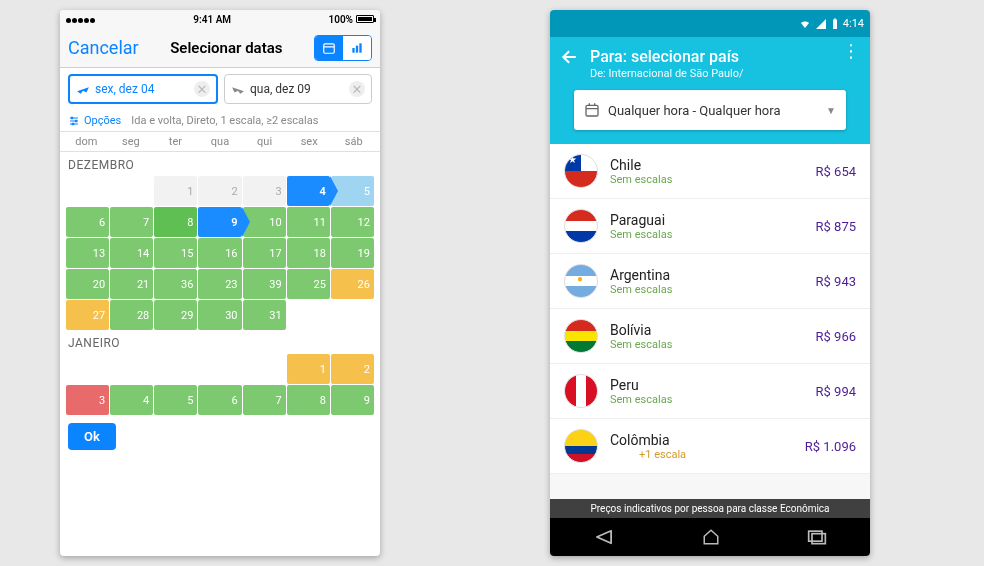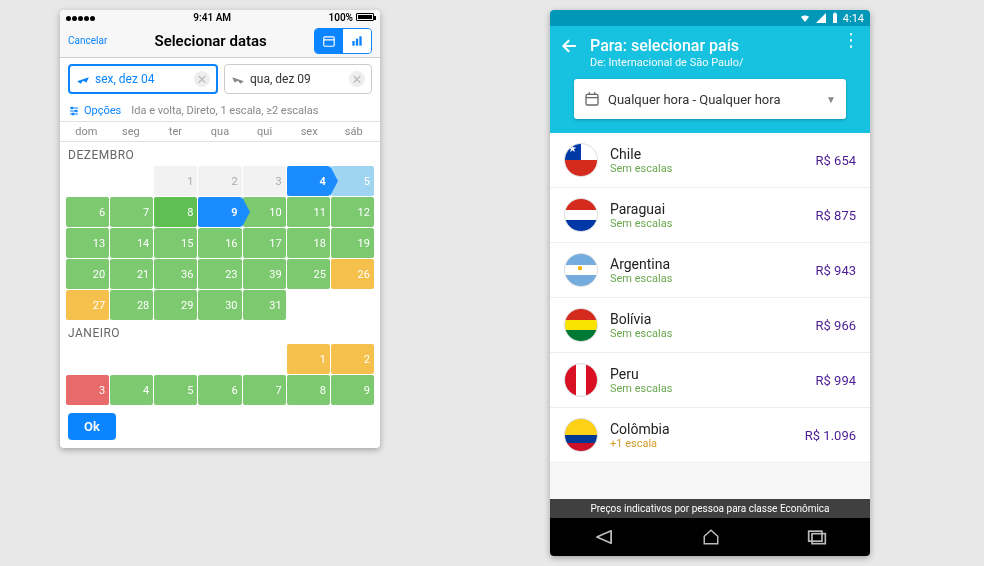--- a/index.html
+++ b/index.html
@@ -1,33 +1,33 @@
 <!DOCTYPE html>
 <html><head>
 <meta charset="utf-8">
 <style>
 * { margin: 0; padding: 0; box-sizing: border-box; font-family: -apple-system, BlinkMacSystemFont, "Segoe UI", Roboto, Helvetica, Arial, sans-serif; }
 body { background: #e8e8e8; width: 984px; height: 566px; display: flex; gap: 170px; padding: 10px 60px; }
 
 
 .phone { background: #fff; border-radius: 4px; box-shadow: 0 2px 6px rgba(0,0,0,0.3); overflow: hidden; display: flex; flex-direction: column; }
-.phone.ios { width: 320px; height: 438px; }
+.phone.ios { width: 320px; height: 546px; }
 .phone.android { width: 320px; height: 546px; }
 
 
 .ios-status { height: 18px; background: #f7f7f7; display: flex; align-items: center; justify-content: space-between; padding: 0 6px; font-size: 10px; font-weight: 600; color: #000; }
 .ios-status .dots span { display:inline-block; width:5px; height:5px; background:#000; border-radius:50%; margin-right:1px; }
 .ios-status .right { display:flex; align-items:center; gap:3px; }
 .ios-status .bat { display:inline-block; width:18px; height:8px; border:1px solid #000; border-radius:1px; position:relative; }
 .ios-status .bat::after { content:""; position:absolute; right:-3px; top:2px; width:2px; height:4px; background:#000; }
 .ios-status .bat::before { content:""; position:absolute; left:1px; top:1px; width:14px; height:4px; background:#000; }
 
 
 .ios-header { height: 40px; background: #f7f7f7; border-bottom: 1px solid #d0d0d0; display:flex; align-items:center; justify-content:space-between; padding: 0 8px; }
-.ios-header .cancel { color:#0a84ff; font-size:10px; }
+.ios-header .cancel { color:#0a84ff; font-size:18px; }
 .ios-header .title { font-size:15px; font-weight:600; color:#000; }
 .ios-header .toggle { display:flex; border:1px solid #0a84ff; border-radius:4px; overflow:hidden; }
 .ios-header .toggle > div { width:28px; height:24px; display:flex; align-items:center; justify-content:center; }
 .ios-header .toggle .active { background:#0a84ff; color:#fff; }
 .ios-header .toggle .inactive { background:#fff; color:#0a84ff; }
 
 
 .ios-dates { display:flex; gap:6px; padding:6px 8px; background:#fff; }
 .ios-date-field { flex:1; height:30px; border:1px solid #ccc; border-radius:4px; display:flex; align-items:center; padding:0 6px; font-size:12px; color:#333; gap:5px; }
 .ios-date-field.active { border:2px solid #0a84ff; color:#0a84ff; }
@@ -52,39 +52,39 @@
 .cell.orange { background:#f5c14c; color:#fff; }
 .cell.red { background:#e86a6a; color:#fff; }
 .cell.sel { background:#1a8cff; color:#fff; font-weight:600; position:relative; }
 .cell.sel::after { content:""; position:absolute; right:-8px; top:0; width:0; height:0; border-top:15px solid transparent; border-bottom:15px solid transparent; border-left:8px solid #1a8cff; }
 .cell.blue-lt { background:#9fd5f0; color:#fff; }
 
 .ok-row { display:flex; justify-content:flex-start; padding:8px; }
 .ok-btn { background:#0a84ff; color:#fff; border:none; border-radius:4px; padding:6px 16px; font-size:13px; font-weight:600; }
 
 
-.and-status { height:16px; background:#0097b8; color:#fff; display:flex; align-items:center; justify-content:flex-end; padding:0 6px; font-size:11px; gap:4px; }
+.and-status { height:27px; background:#0097b8; color:#fff; display:flex; align-items:center; justify-content:flex-end; padding:0 6px; font-size:11px; gap:4px; }
 
 
 .and-header { background:#17c1e0; color:#fff; padding:10px 12px 14px; position:relative; }
 .and-header .back { font-size:20px; position:absolute; left:10px; top:10px; }
 .and-header .menu { position:absolute; right:10px; top:12px; font-size:18px; letter-spacing:0; line-height:4px; }
 .and-header .ttl { font-size:16px; font-weight:500; padding-left:28px; }
 .and-header .sub { font-size:11px; padding-left:28px; opacity:0.95; padding-top:1px; }
 .and-time-sel { margin:10px 12px 0; background:#fff; border-radius:3px; height:40px; display:flex; align-items:center; padding:0 10px; color:#333; font-size:13px; gap:8px; box-shadow:0 1px 3px rgba(0,0,0,0.25); }
 .and-time-sel .tri { margin-left:auto; color:#888; font-size:10px; }
 
 
 .and-list { flex:1; overflow:hidden; background:#f7f7f7; }
 .and-row { background:#fff; border-bottom:1px solid #eee; display:flex; align-items:center; padding:10px 14px; gap:12px; }
 .flag { width:34px; height:34px; border-radius:50%; flex-shrink:0; position:relative; overflow:hidden; border:1px solid #ddd; }
 .and-row .info { flex:1; }
 .and-row .name { font-size:14px; color:#222; }
 .and-row .stops { font-size:11px; color:#6aa84f; }
-.and-row .stops.orange { color:#d49a2a; }
+.and-row .stops.orange { color:#d49a2a;margin-left:29px; }
 .and-row .price { font-size:13px; color:#4c1d95; }
 
 
 .flag.cl { background: linear-gradient(to bottom, #fff 50%, #d52b1e 50%); }
 .flag.cl::before { content:""; position:absolute; left:0; top:0; width:50%; height:50%; background:#0039a6; }
 .flag.cl::after { content:"★"; position:absolute; left:3px; top:-1px; color:#fff; font-size:10px; }
 .flag.py { background: linear-gradient(to bottom, #d52b1e 33%, #fff 33%, #fff 66%, #0038a8 66%); }
 .flag.ar { background: linear-gradient(to bottom, #74acdf 33%, #fff 33%, #fff 66%, #74acdf 66%); }
 .flag.ar::after { content:"●"; position:absolute; left:12px; top:8px; color:#f6b40e; font-size:10px; }
 .flag.bo { background: linear-gradient(to bottom, #d52b1e 33%, #f9e300 33%, #f9e300 66%, #007934 66%); }

